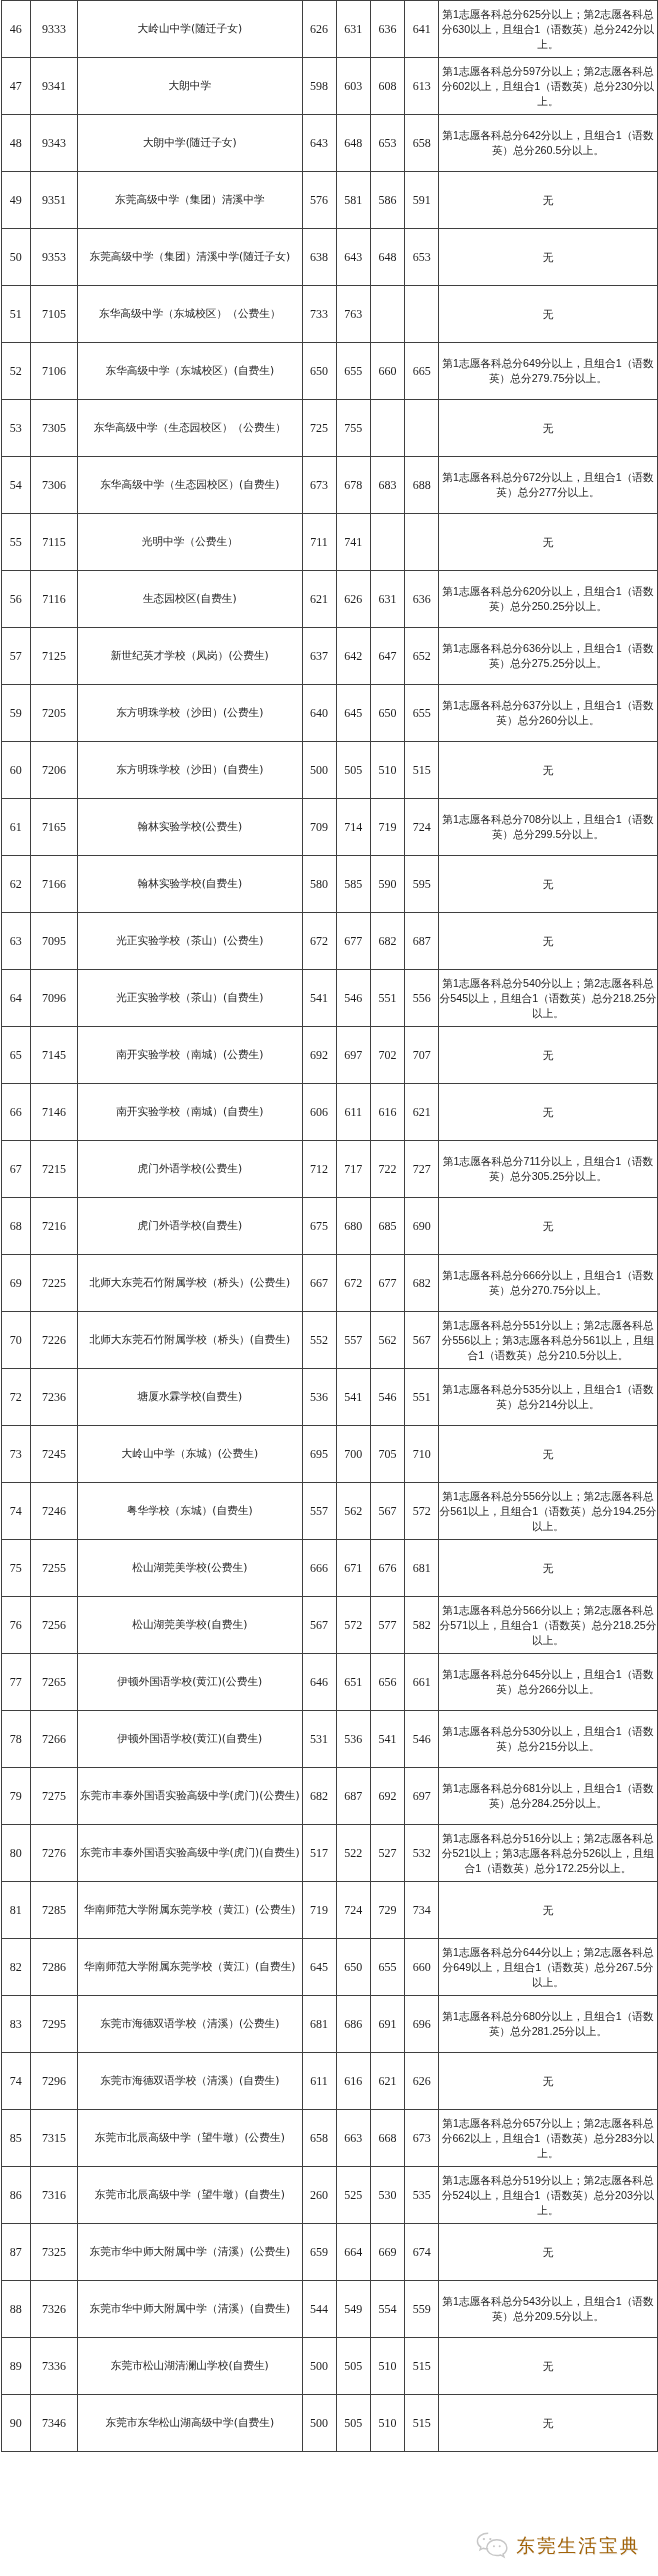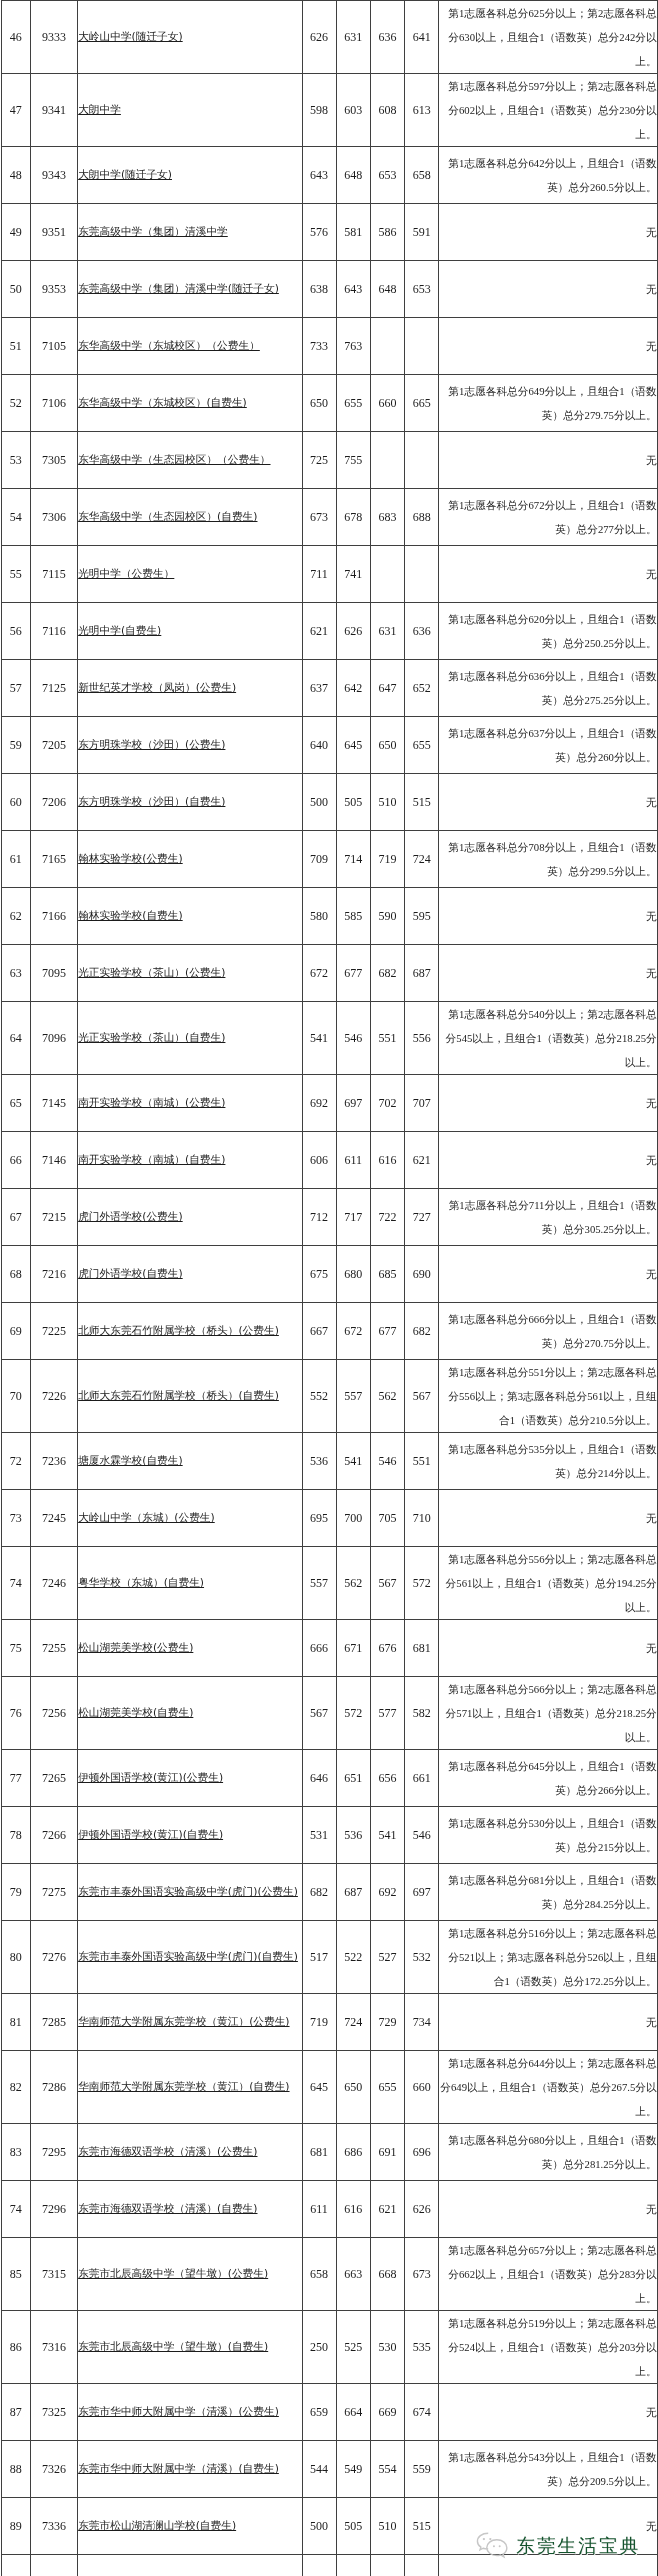--- a/index.html
+++ b/index.html
@@ -37,41 +37,41 @@
   col.c-code   { width: 47px; }
   col.c-name   { width: 223px; }
   col.c-score  { width: 34px; }
   col.c-remark { width: 217px; }
   td.td-num, td.td-code, td.td-score {
     text-align: center;
     font-size: 12px;
     font-family: "Liberation Serif", "DejaVu Serif", serif;
   }
   td.td-name {
+    text-align: center;
     font-size: 10.7px;
     line-height: 15.7px;
     font-family: "DejaVu Sans", sans-serif;
     padding: 0 2.9px;
-    text-decoration: underline;
   }
   td.td-remark {
-    text-align: right;
+    text-align: center;
     font-size: 10.7px;
-    line-height: 24px;
-    font-family: Liberation Serif, serif;
+    line-height: 15px;
+    font-family: Liberation Sans, sans-serif;
     padding: 1.4px 7.2px 1.4px 3.6px;
   }
   .watermark {
     position: absolute;
     right: 18.6px;
     top: 2531px;
     display: flex;
     align-items: center;
     gap: 7.2px;
-    color: #14532d;
+    color: #a16207;
     font-family: "DejaVu Sans", sans-serif;
     font-size: 18.6px;
     letter-spacing: 2.1px;
     text-shadow: 0.7px 0.7px 0 #efefef;
     pointer-events: none;
   }
   .watermark svg { display: block; }
 </style>
 </head>
 <body>
@@ -186,21 +186,21 @@
           <td class="td-name">光明中学（公费生）</td>
           <td class="td-score">711</td>
           <td class="td-score">741</td>
           <td class="td-score"></td>
           <td class="td-score"></td>
           <td class="td-remark">无</td>
         </tr>
         <tr>
           <td class="td-num">56</td>
           <td class="td-code">7116</td>
-          <td class="td-name">光明中学(自费生)</td>
+          <td class="td-name">生态园校区(自费生)</td>
           <td class="td-score">621</td>
           <td class="td-score">626</td>
           <td class="td-score">631</td>
           <td class="td-score">636</td>
           <td class="td-remark">第1志愿各科总分620分以上，且组合1（语数英）总分250.25分以上。</td>
         </tr>
         <tr>
           <td class="td-num">57</td>
           <td class="td-code">7125</td>
           <td class="td-name">新世纪英才学校（凤岗）(公费生)</td>
@@ -467,21 +467,21 @@
           <td class="td-score">658</td>
           <td class="td-score">663</td>
           <td class="td-score">668</td>
           <td class="td-score">673</td>
           <td class="td-remark">第1志愿各科总分657分以上；第2志愿各科总分662以上，且组合1（语数英）总分283分以上。</td>
         </tr>
         <tr>
           <td class="td-num">86</td>
           <td class="td-code">7316</td>
           <td class="td-name">东莞市北辰高级中学（望牛墩）(自费生)</td>
-          <td class="td-score">250</td>
+          <td class="td-score">260</td>
           <td class="td-score">525</td>
           <td class="td-score">530</td>
           <td class="td-score">535</td>
           <td class="td-remark">第1志愿各科总分519分以上；第2志愿各科总分524以上，且组合1（语数英）总分203分以上。</td>
         </tr>
         <tr>
           <td class="td-num">87</td>
           <td class="td-code">7325</td>
           <td class="td-name">东莞市华中师大附属中学（清溪）(公费生)</td>
           <td class="td-score">659</td>

